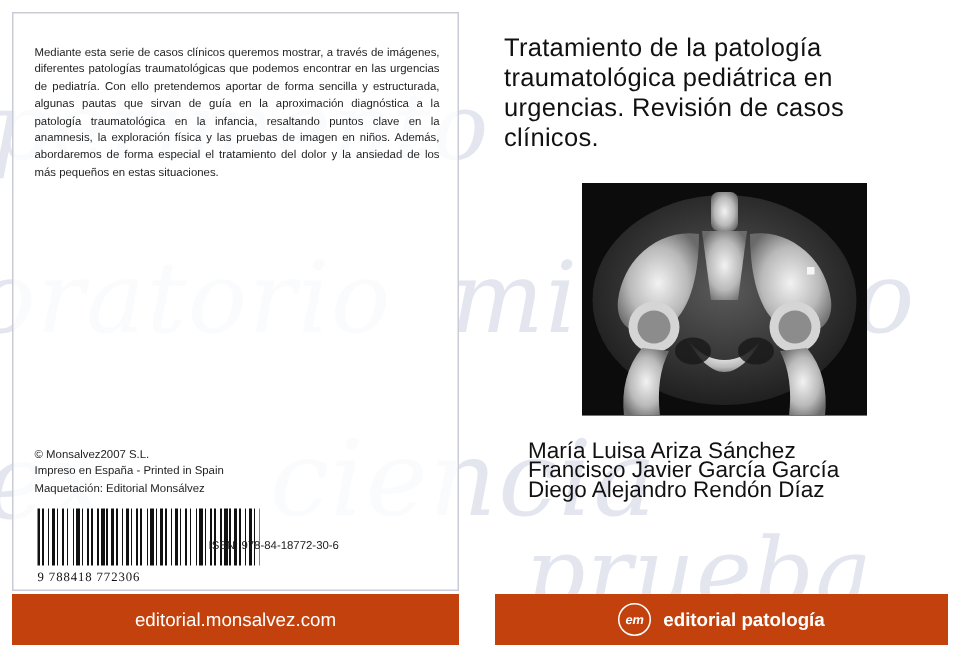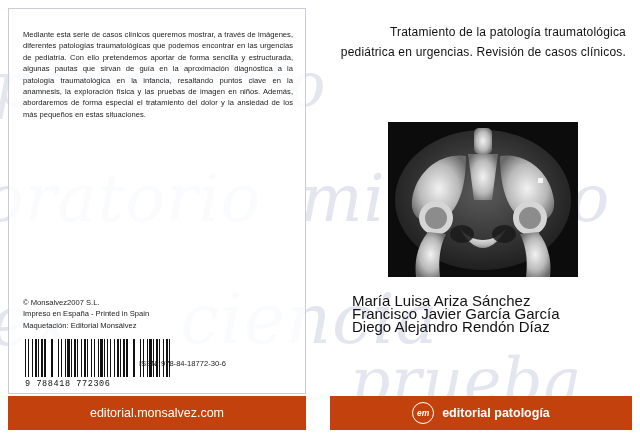--- a/index.html
+++ b/index.html
@@ -83,43 +83,43 @@
     background:
       repeating-linear-gradient(90deg,
         #111 0px, #111 1.5px, #fff 1.5px, #fff 3px,
         #111 3px, #111 4.2px, #fff 4.2px, #fff 7.2px,
         #111 7.2px, #111 8px, #fff 8px, #fff 9.6px,
         #111 9.6px, #111 12px, #fff 12px, #fff 13.2px,
         #111 13.2px, #111 14px, #fff 14px, #fff 16.4px);
   }
   .barcode-digits {
     margin-top: 2px;
-    font-family: Liberation Mono, monospace;
+    font-family: Liberation Serif, serif;
     font-size: 8.5px;
     letter-spacing: 0.6px;
     color: #111;
   }
   .isbn {
     position: absolute;
     left: 130px;
     top: 350px;
     font-size: 7.6px;
     color: #222;
   }
 
   
   .front-title {
     position: absolute;
     left: 336px;
     top: 22px;
     width: 290px;
-    font-size: 12px;
+    font-size: 17px;
     line-height: 20px;
     color: #111111;
-    text-align: right;
+    text-align: left;
     letter-spacing: 0.2px;
   }
   .xray {
     position: absolute;
     left: 388px;
     top: 122px;
     width: 190px;
     height: 155px;
     background: #0a0a0a;
     overflow: hidden;

